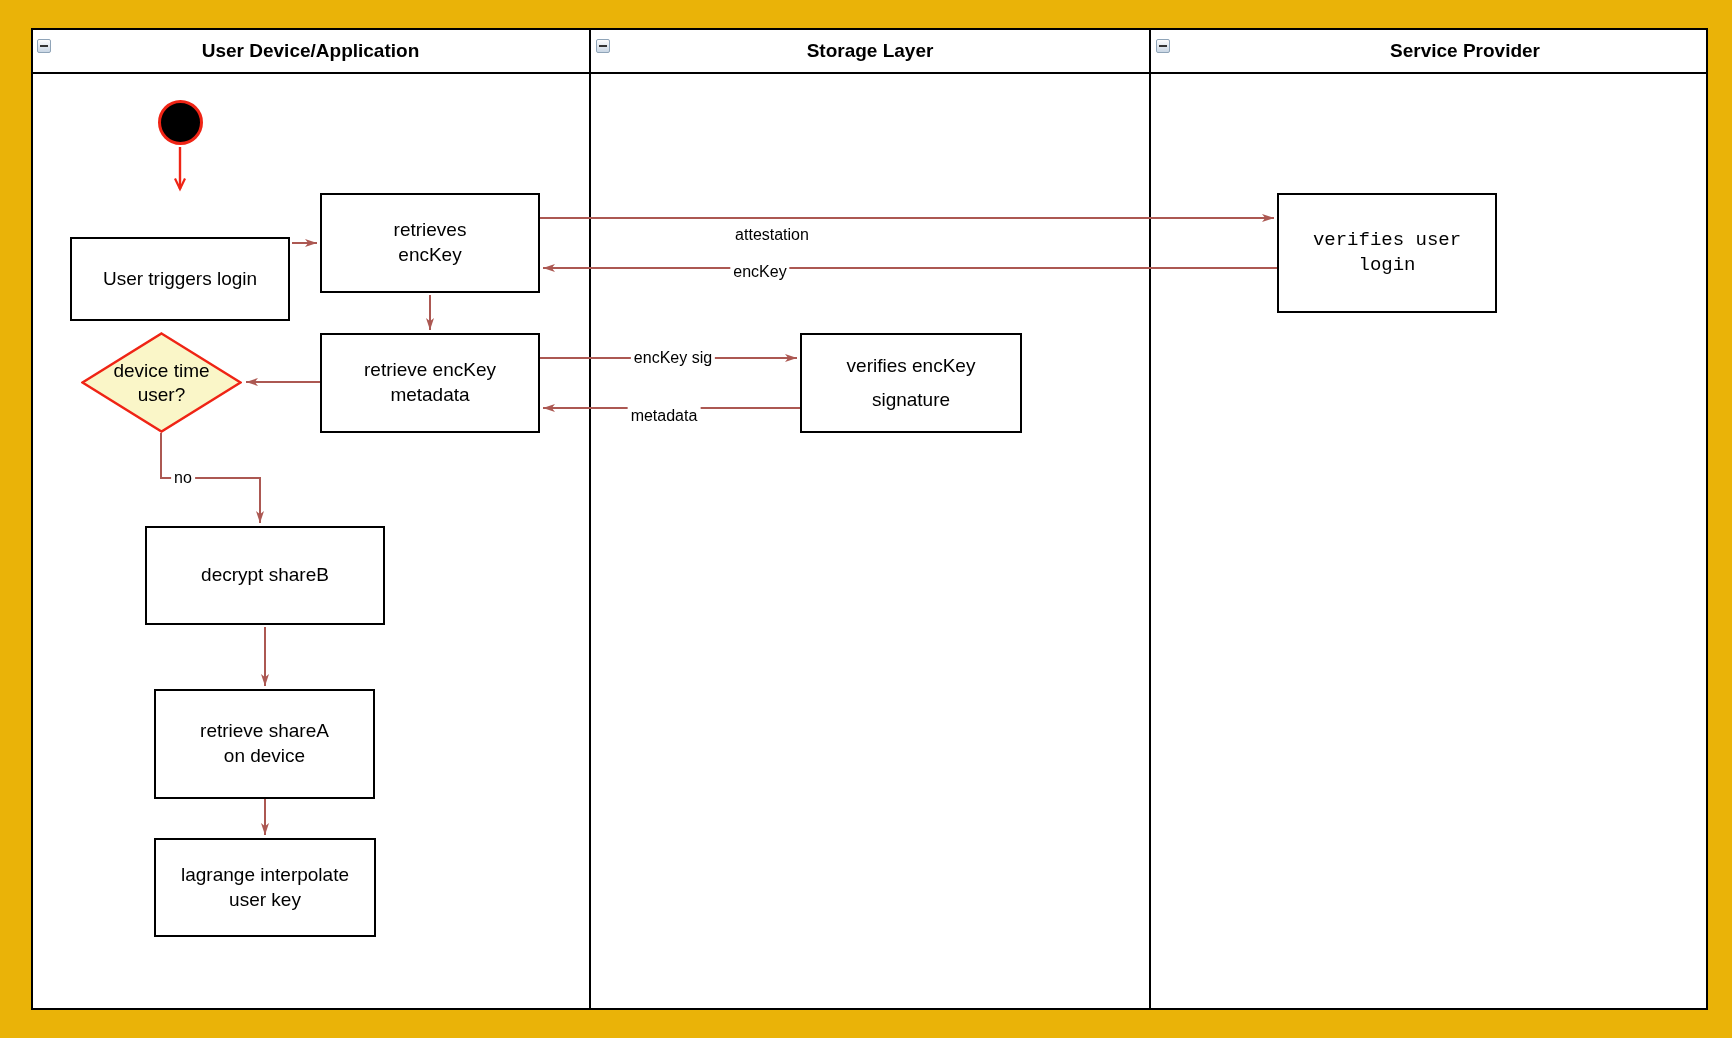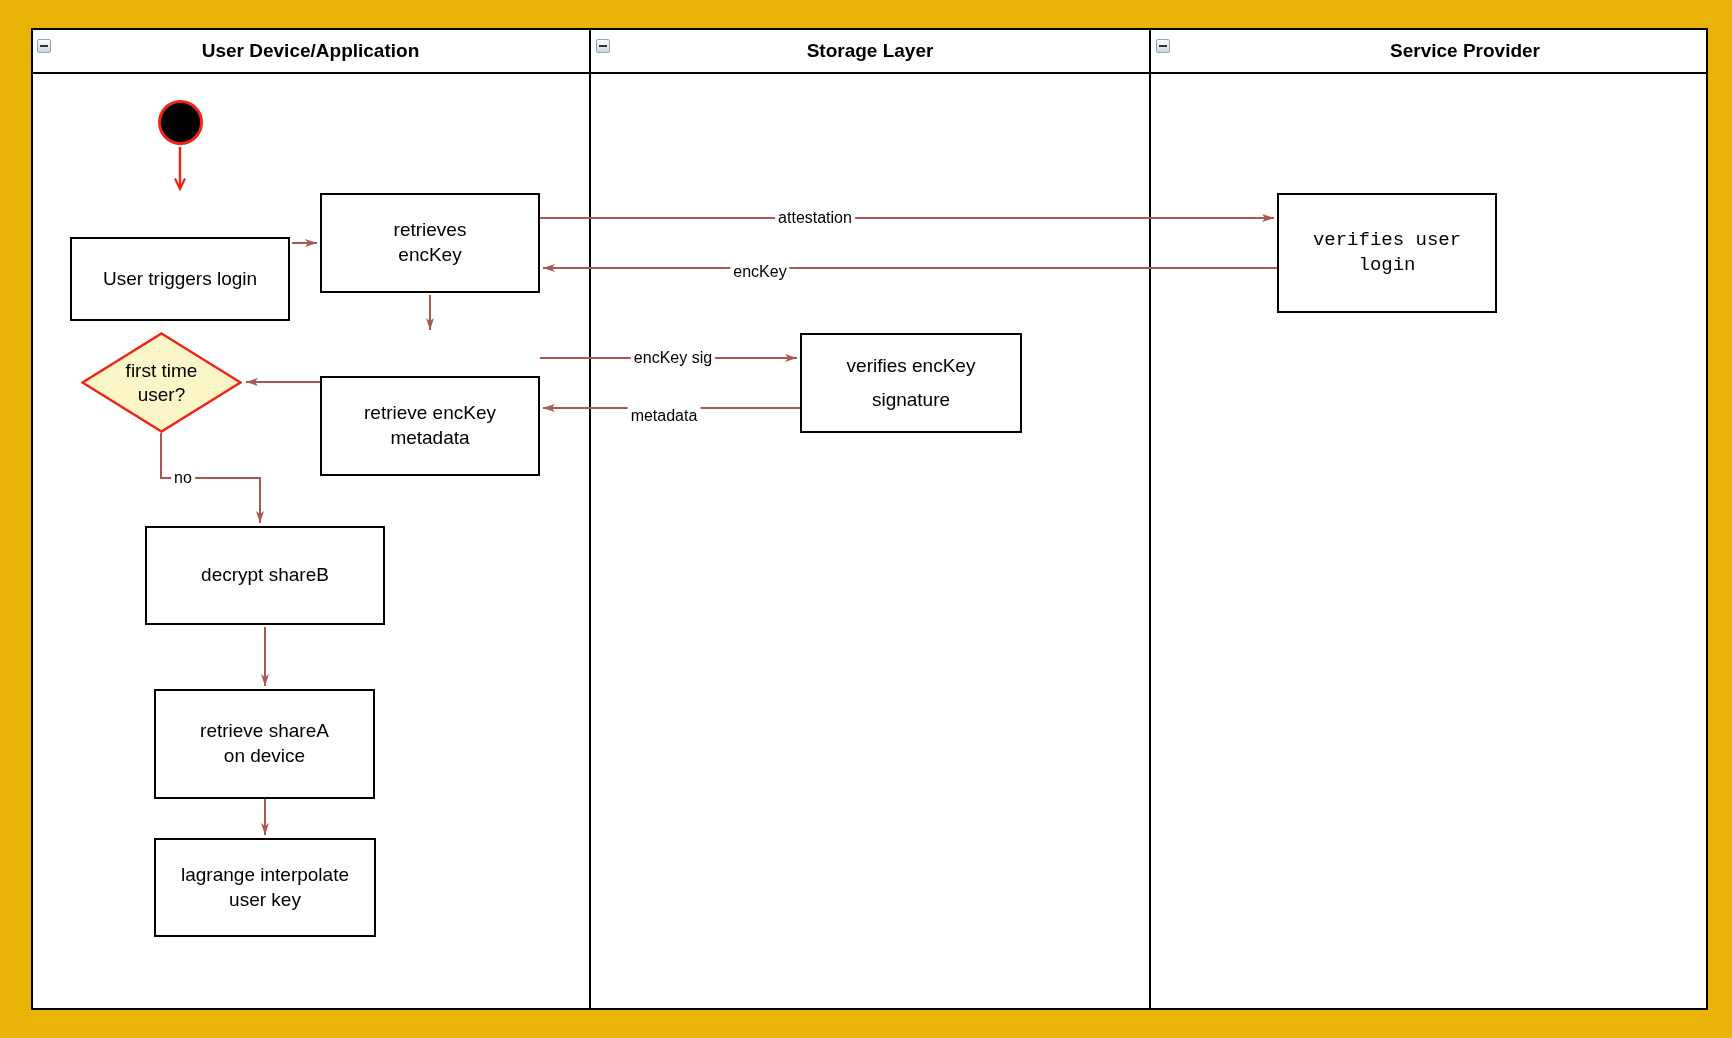--- a/index.html
+++ b/index.html
@@ -113,53 +113,53 @@
 
   <div class="node" style="left:320px;top:193px;width:220px;height:100px;">
     <span>retrieves</span>
     <span>encKey</span>
   </div>
 
   <div class="node" style="left:1277px;top:193px;width:220px;height:120px;font-family:Liberation Mono, monospace;">
     <span>verifies user login</span>
   </div>
 
-  <div class="node" style="left:320px;top:333px;width:220px;height:100px;margin-top:43px;">
+  <div class="node" style="left:320px;top:333px;width:220px;height:100px;">
     <span>retrieve encKey</span>
     <span>metadata</span>
   </div>
 
   <div class="node" style="left:800px;top:333px;width:222px;height:100px;gap:9px;">
     <span>verifies encKey</span>
     <span>signature</span>
   </div>
 
   <div class="diamond-wrap">
     <svg width="161" height="101" viewBox="0 0 161 101">
       <polygon points="80.5,1.5 159.5,50.5 80.5,99.5 1.5,50.5" fill="var(--diamond-fill)" stroke="var(--bright-red)" stroke-width="2.4"></polygon>
     </svg>
     <div class="dtext">
-      <span>first time</span>
+      <span>device time</span>
       <span>user?</span>
     </div>
   </div>
 
   <div class="node" style="left:145px;top:526px;width:240px;height:99px;">
     <span>decrypt shareB</span>
   </div>
 
   <div class="node" style="left:154px;top:689px;width:221px;height:110px;">
     <span>retrieve shareA</span>
     <span>on device</span>
   </div>
 
   <div class="node" style="left:154px;top:838px;width:222px;height:99px;">
     <span>lagrange interpolate</span>
     <span>user key</span>
   </div>
 
-  <span class="elabel" style="left:772px;top:218px;margin-left:43px;">attestation</span>
+  <span class="elabel" style="left:772px;top:235px;">attestation</span>
   <span class="elabel" style="left:760px;top:272px;">encKey</span>
   <span class="elabel" style="left:673px;top:358px;">encKey sig</span>
   <span class="elabel" style="left:664px;top:416px;">metadata</span>
   <span class="elabel" style="left:183px;top:478px;">no</span>
 
 </div>
 
 </body></html>

